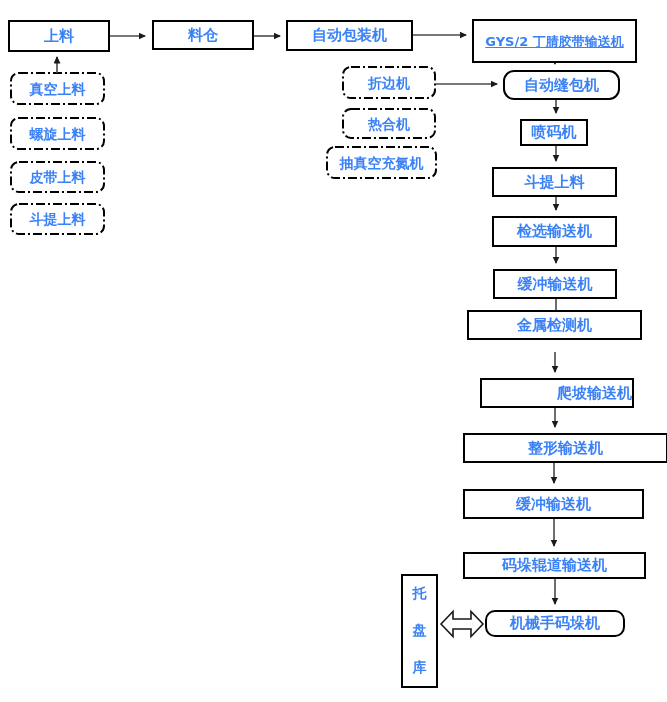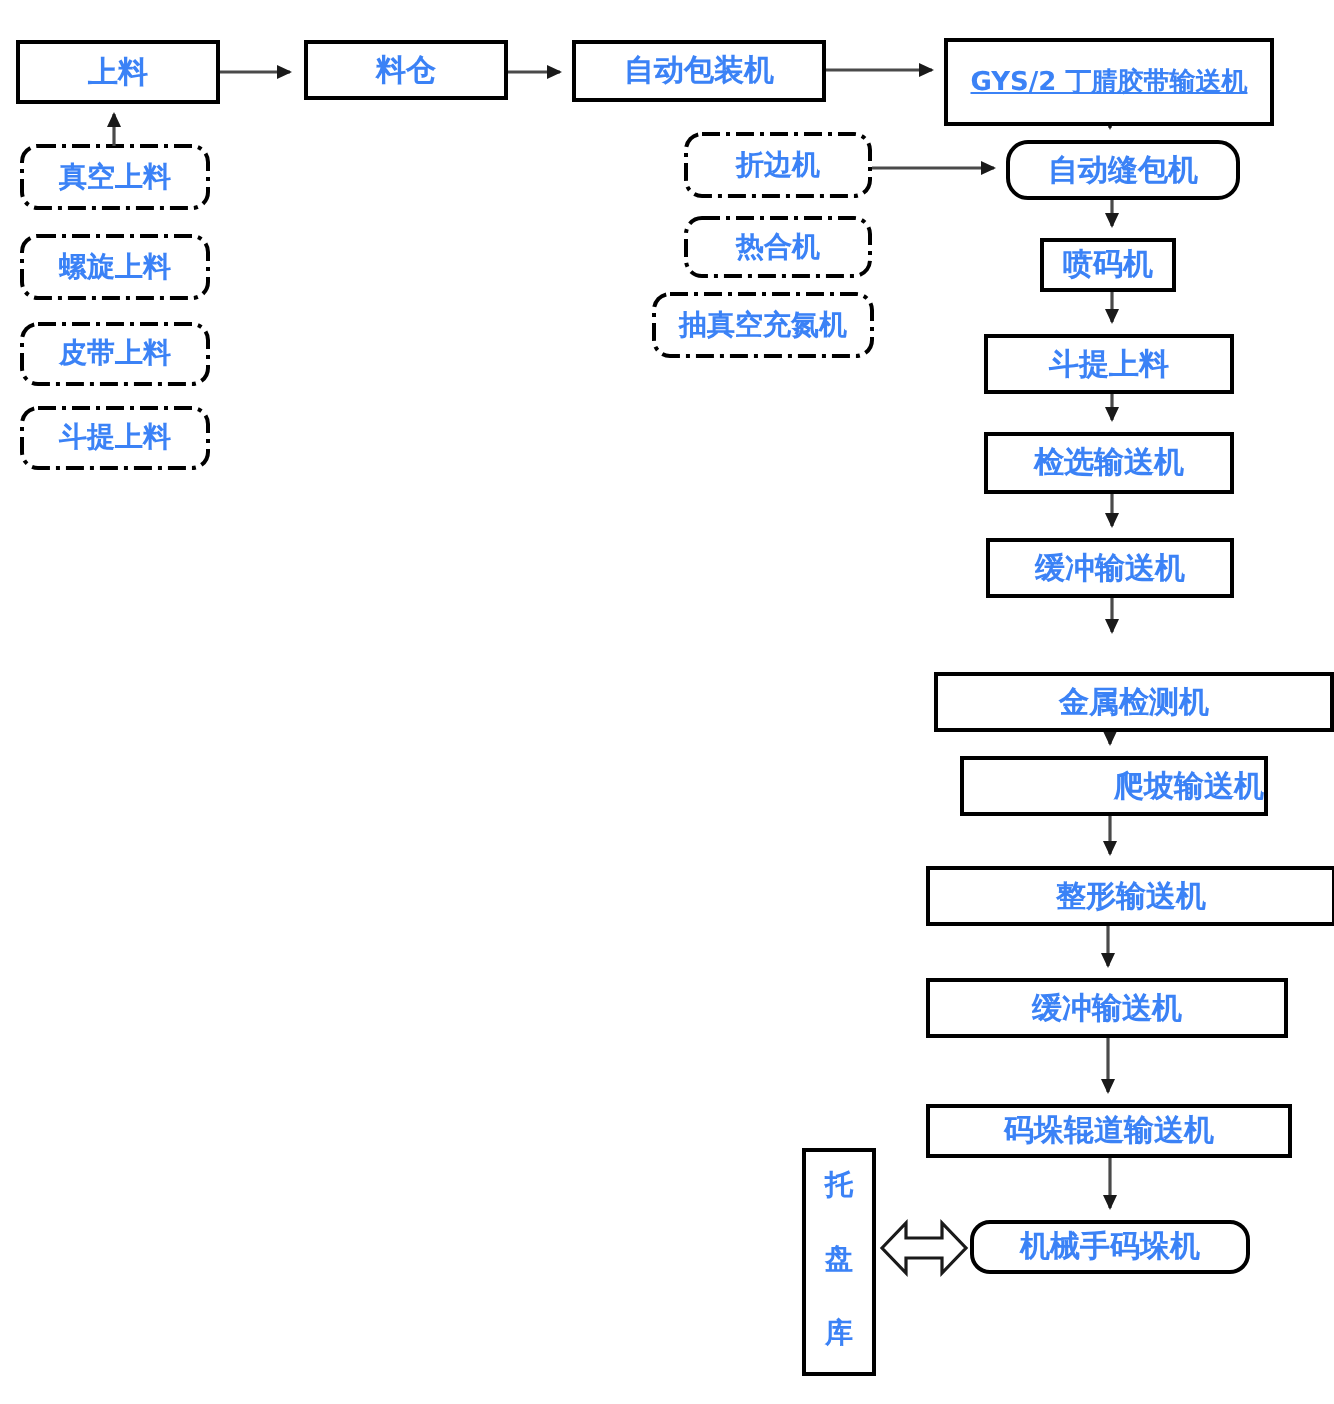--- a/index.html
+++ b/index.html
@@ -135,21 +135,21 @@
     </div>
   <div class="node solid" style="left:492px; top:167px; width:125px; height:30px;">
       <span>斗提上料</span>
     </div>
   <div class="node solid" style="left:492px; top:216px; width:125px; height:31px;">
       <span>检选输送机</span>
     </div>
   <div class="node solid" style="left:493px; top:269px; width:124px; height:30px;">
       <span>缓冲输送机</span>
     </div>
-  <div class="node solid" style="left:467px; top:336px; width:200px; height:30px;">
+  <div class="node solid" style="left:467px; top:310px; width:175px; height:30px;">
       <span>金属检测机</span>
     </div>
   <div class="node solid" style="left:480px; top:378px; width:154px; height:30px;justify-content:flex-end;">
       <span>爬坡输送机</span>
     </div>
   <div class="node solid" style="left:463px; top:433px; width:205px; height:30px;">
       <span>整形输送机</span>
     </div>
   <div class="node solid" style="left:463px; top:489px; width:181px; height:30px;">
       <span>缓冲输送机</span>

